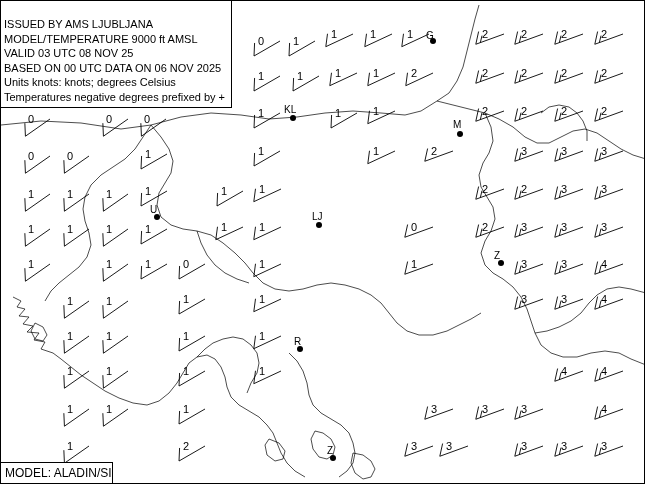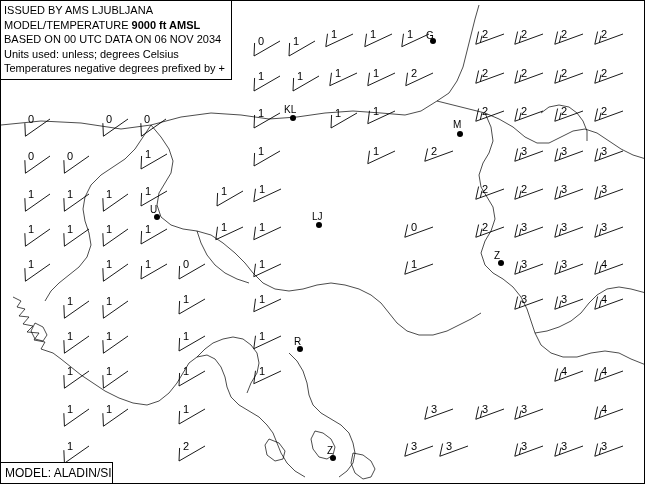--- a/index.html
+++ b/index.html
@@ -20,28 +20,28 @@
   }
   svg.layer{
     position:absolute;left:0;top:0;width:645px;height:484px;
   }
   .legend-box{
     position:absolute;
     left:0;top:0;
     background:#fff;
     border:1px solid #000;
     border-left:none;border-top:none;
-    padding:2px 6px 3px 3px;
+    padding:16px 6px 3px 3px;
     font-size:11px;
     line-height:14.5px;
     color:#000;
     z-index:40;
   }
   .legend-box div{white-space:nowrap;}
-  .legend-box .bold{font-weight:bold;}
+  .legend-box .bold{font-weight:normal;}
   .model-box{
     position:absolute;
     left:0;bottom:0;
     background:#fff;
     border:1px solid #000;
     border-left:none;border-bottom:none;
     padding:3px 0 3px 4px;
     font-size:12px;
     color:#000;
     z-index:40;
@@ -654,19 +654,20 @@
       <text x="493" y="258" class="city">Z</text>
       <circle cx="299" cy="348" r="3" class="citydot"></circle>
       <text x="293" y="344" class="city">R</text>
       <circle cx="332" cy="457" r="3" class="citydot"></circle>
       <text x="326" y="453" class="city">Z</text>
     </svg>
 
   <div class="legend-box">
     <div>ISSUED BY AMS LJUBLJANA</div>
     <div><span>MODEL/TEMPERATURE </span><span class="bold">9000 ft AMSL</span></div>
-    <div>BASED ON 00 UTC DATA ON 06 NOV 2034</div>
-    <div>Units used: unless; degrees Celsius</div>
+    <div class="bold">VALID 03 UTC 08 NOV 25</div>
+    <div>BASED ON 00 UTC DATA ON 06 NOV 2025</div>
+    <div>Units knots: knots; degrees Celsius</div>
     <div>Temperatures negative degrees prefixed by +</div>
   </div>
 
   <div class="model-box">MODEL: ALADIN/SI</div>
 </div>
 
 </body></html>

